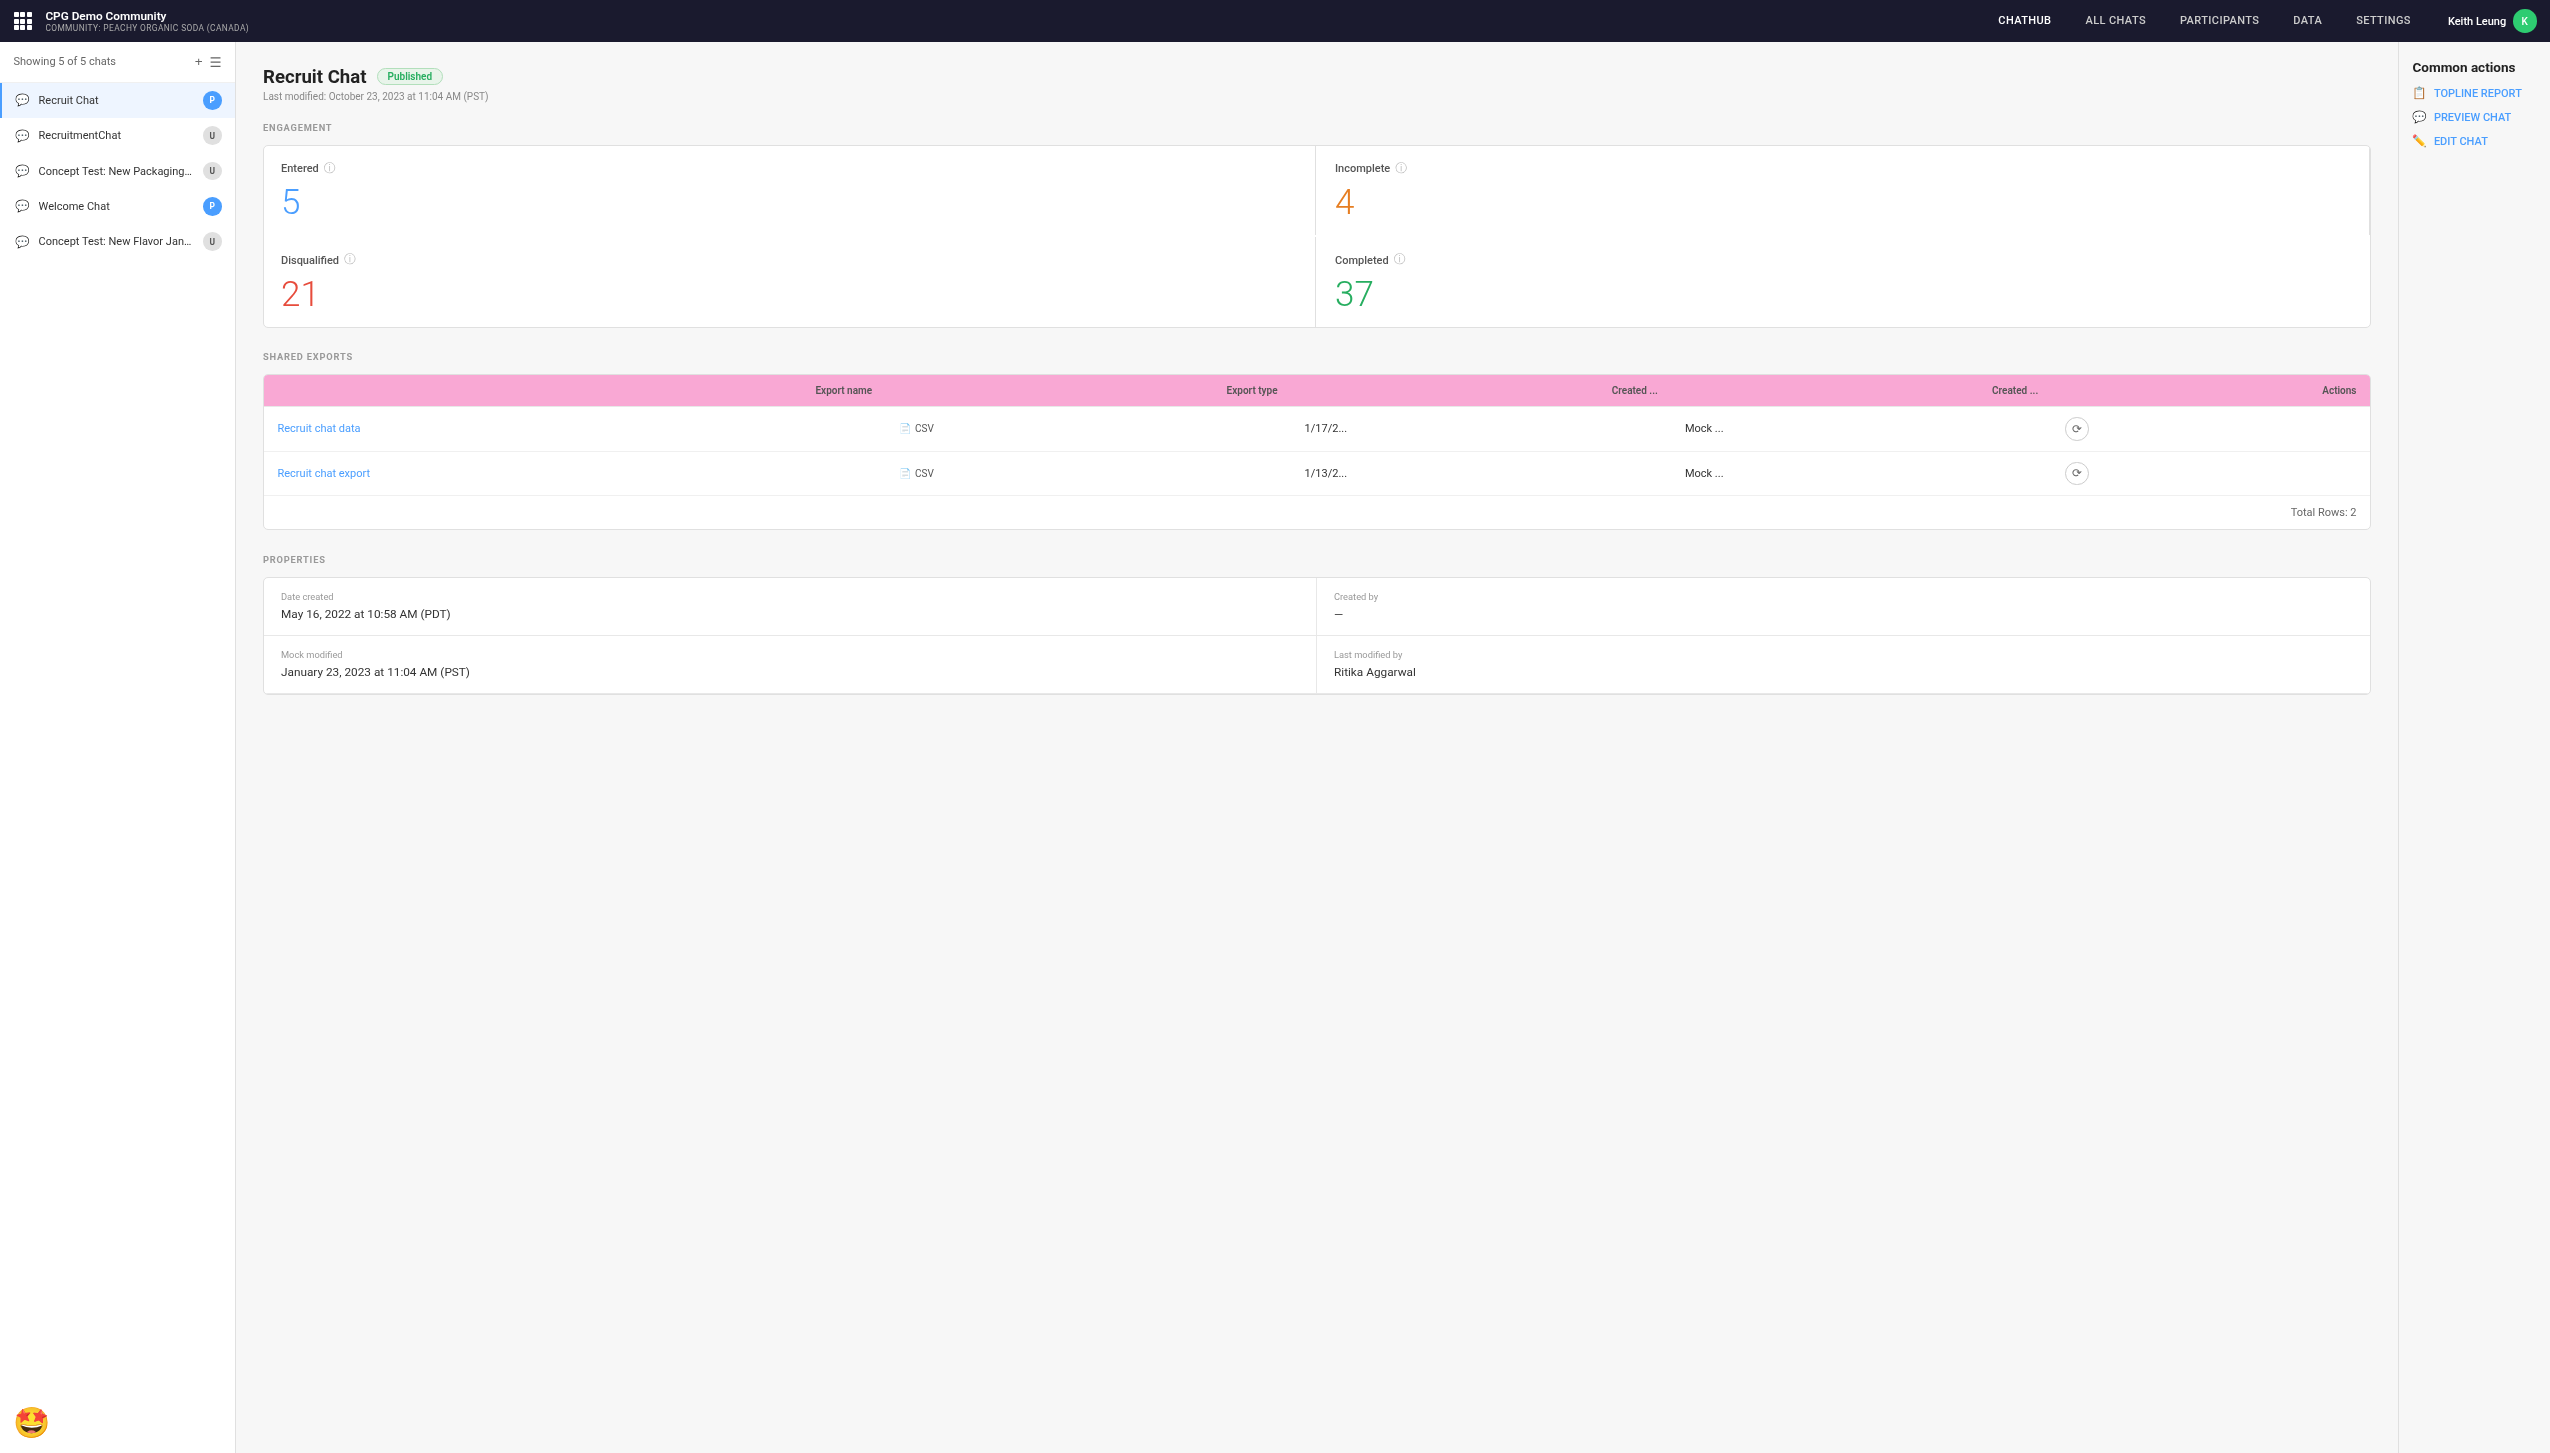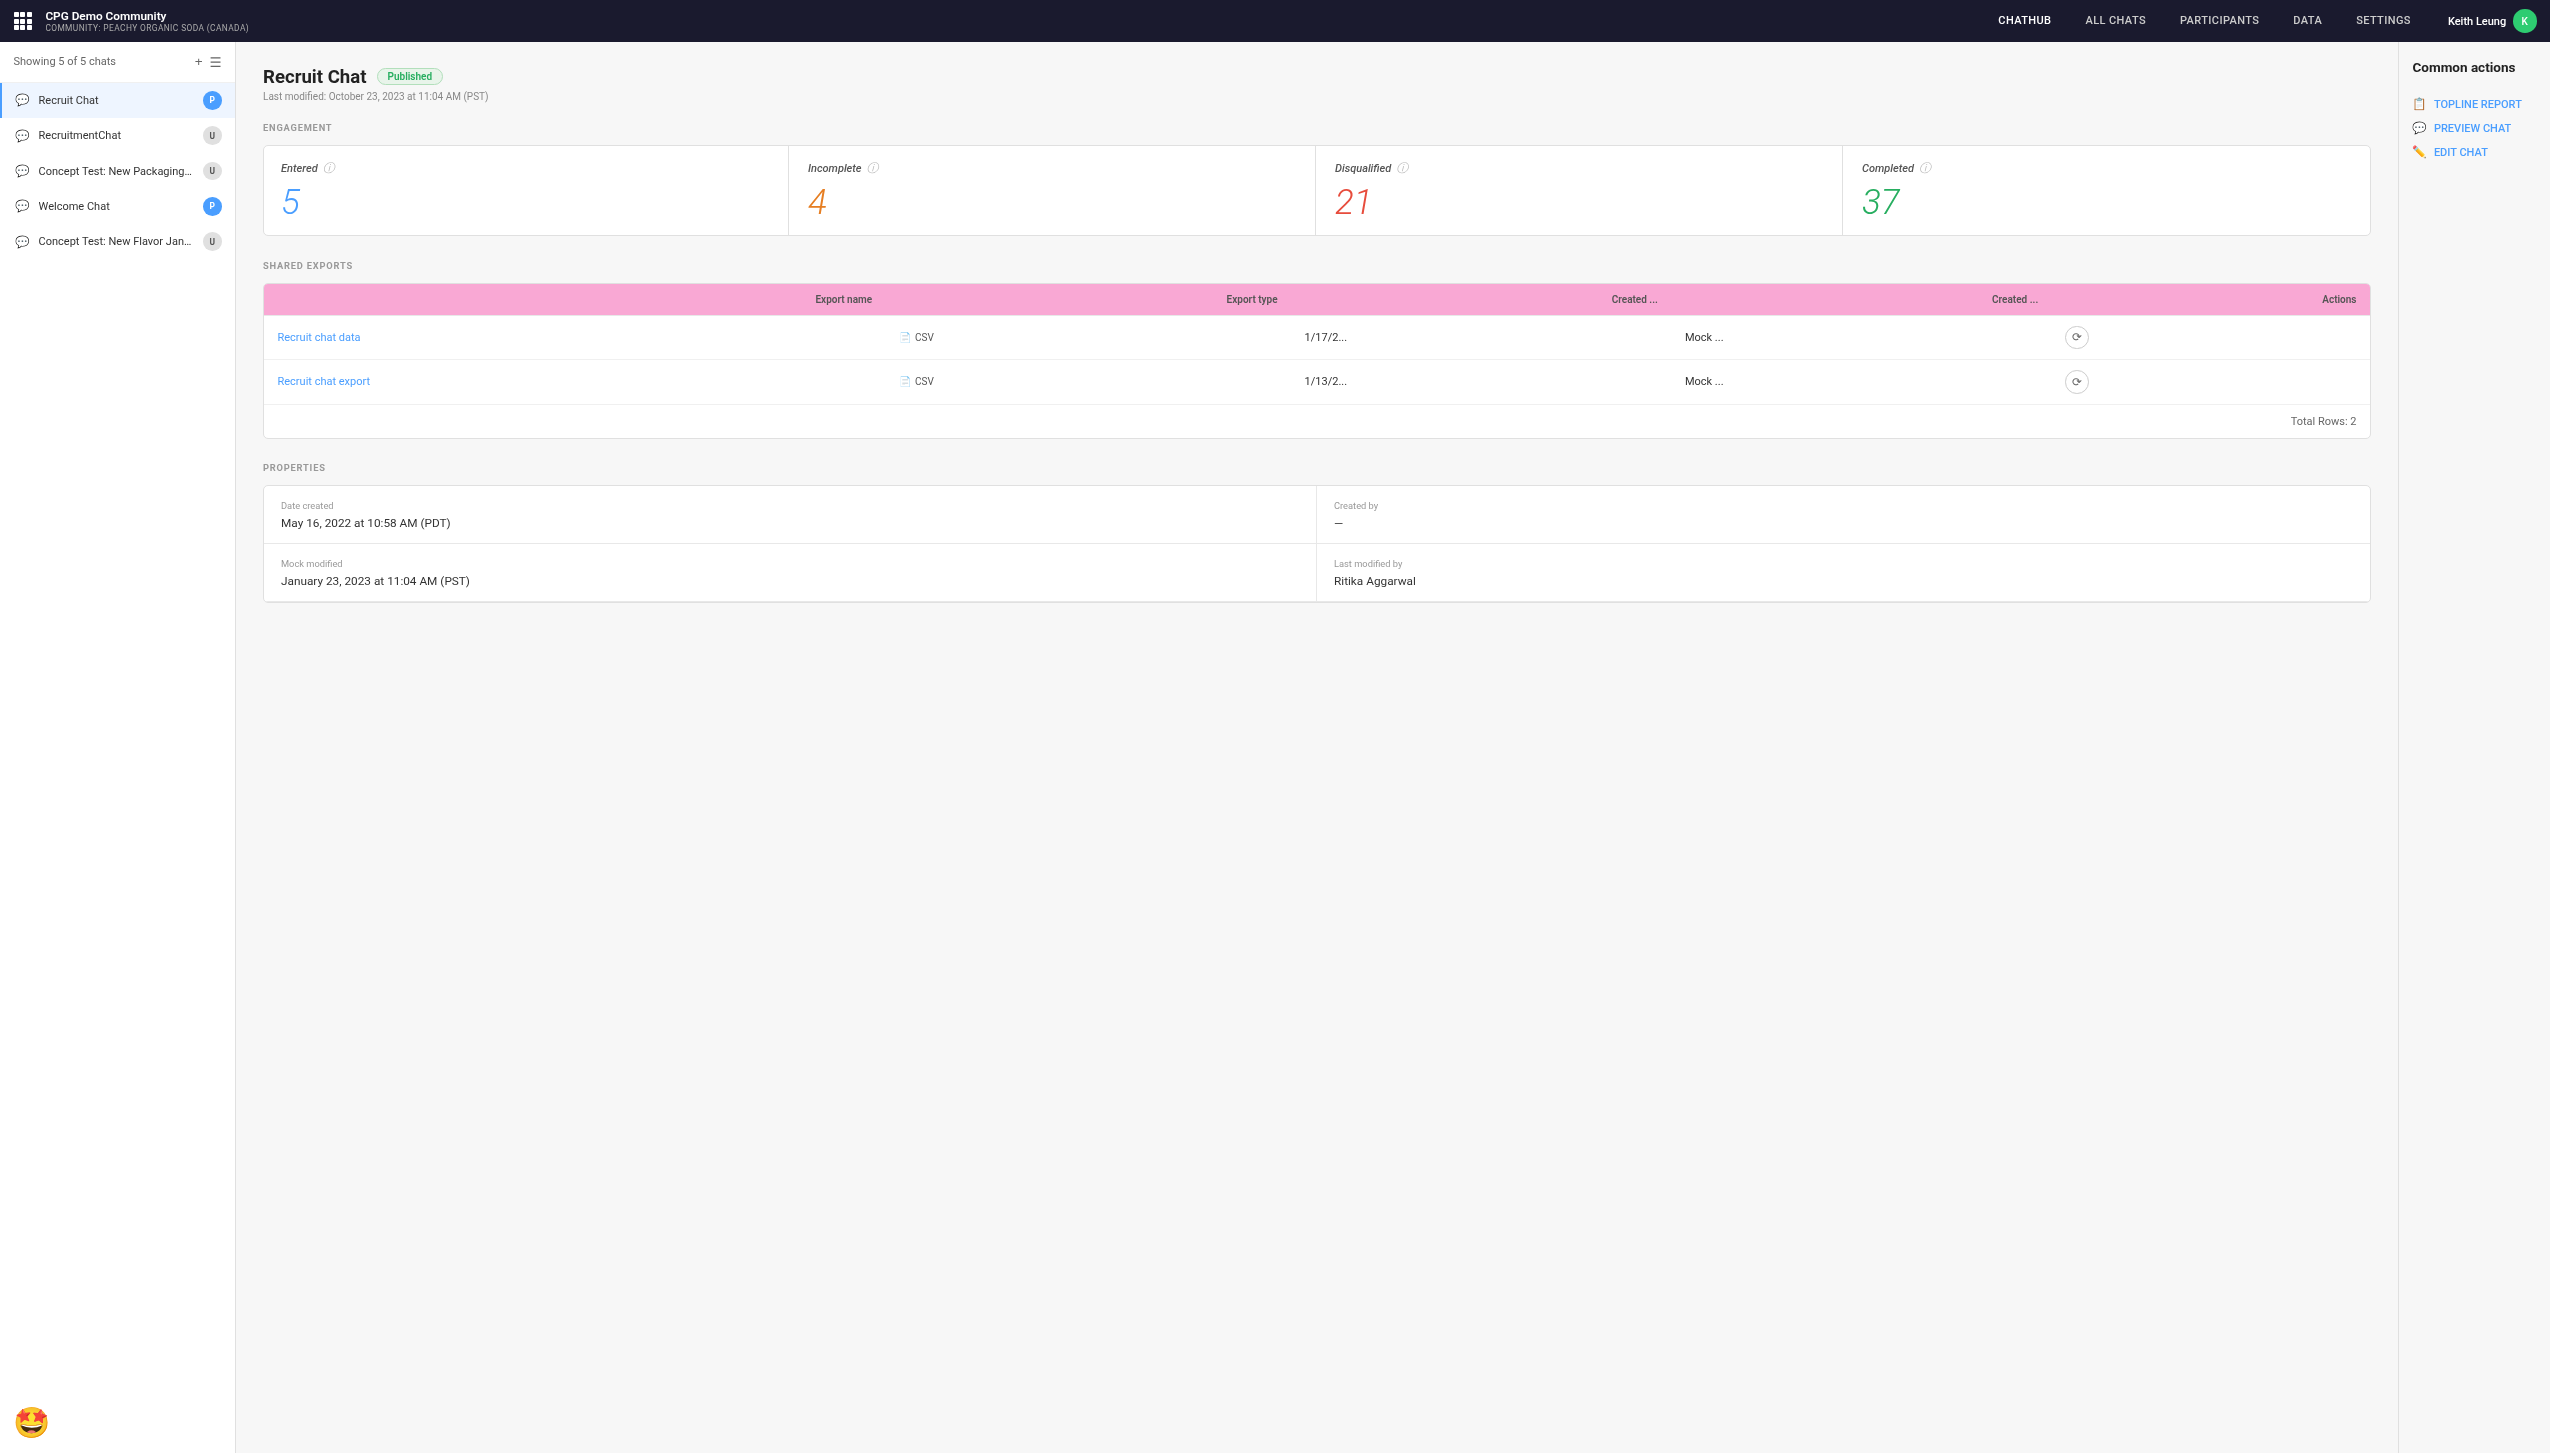--- a/index.html
+++ b/index.html
@@ -110,25 +110,24 @@
     .chat-meta { font-size: 10px; color: #888; margin-bottom: 20px; }
 
     
     .section-title {
       font-size: 9.3px; font-weight: 700; color: #999; letter-spacing: 0.8px;
       text-transform: uppercase; margin-bottom: 11.8px;
     }
 
     
     .engagement-grid {
-      display: grid; grid-template-columns: repeat(4, 1fr);
+      display: grid; grid-template-columns: repeat(2, 1fr);
       gap: 2px; margin-bottom: 23.6px;
       border: 0.8px solid #e0e0e0; border-radius: 5px; overflow: hidden;
       background: #fff;
-      font-style: italic;
     }
     .engagement-card {
       padding: 15px 17px; border-right: 0.8px solid #e0e0e0;
       display: flex; flex-direction: column; gap: 8.4px;
     }
     .engagement-card:last-child { border-right: none; }
     .engagement-card-header { display: flex; align-items: center; gap: 5px; }
     .engagement-card-label { font-size: 11px; color: #555; font-weight: 500; }
     .info-icon { color: #bbb; font-size: 11.8px; cursor: pointer; }
     .engagement-value { font-size: 35px; font-weight: 300; line-height: 1; }
@@ -170,21 +169,21 @@
     .property-value { font-size: 11.8px; color: #333; font-weight: 400; }
 
     
     .right-panel {
       width: 152px;
       padding: 17px 13.5px;
       background: #f7f7f7;
       border-left: 0.8px solid #e0e0e0;
       flex-shrink: 0;
     }
-    .right-panel-title { font-size: 13.5px; font-weight: 700; color: #222; margin-bottom: 17px; }
+    .right-panel-title { font-size: 13.5px; font-weight: 700; color: #222; margin-bottom: 6px; }
     .common-action {
       display: flex; align-items: center; gap: 6.7px;
       padding: 5px 0; cursor: pointer; color: #4a9eff; font-size: 11px; font-weight: 500;
     }
     .action-icon { font-size: 11.8px; }
 
     
     .emoji-mascot {
       position: fixed; bottom: 13.5px; left: 13.5px;
       font-size: 30px; cursor: pointer;

